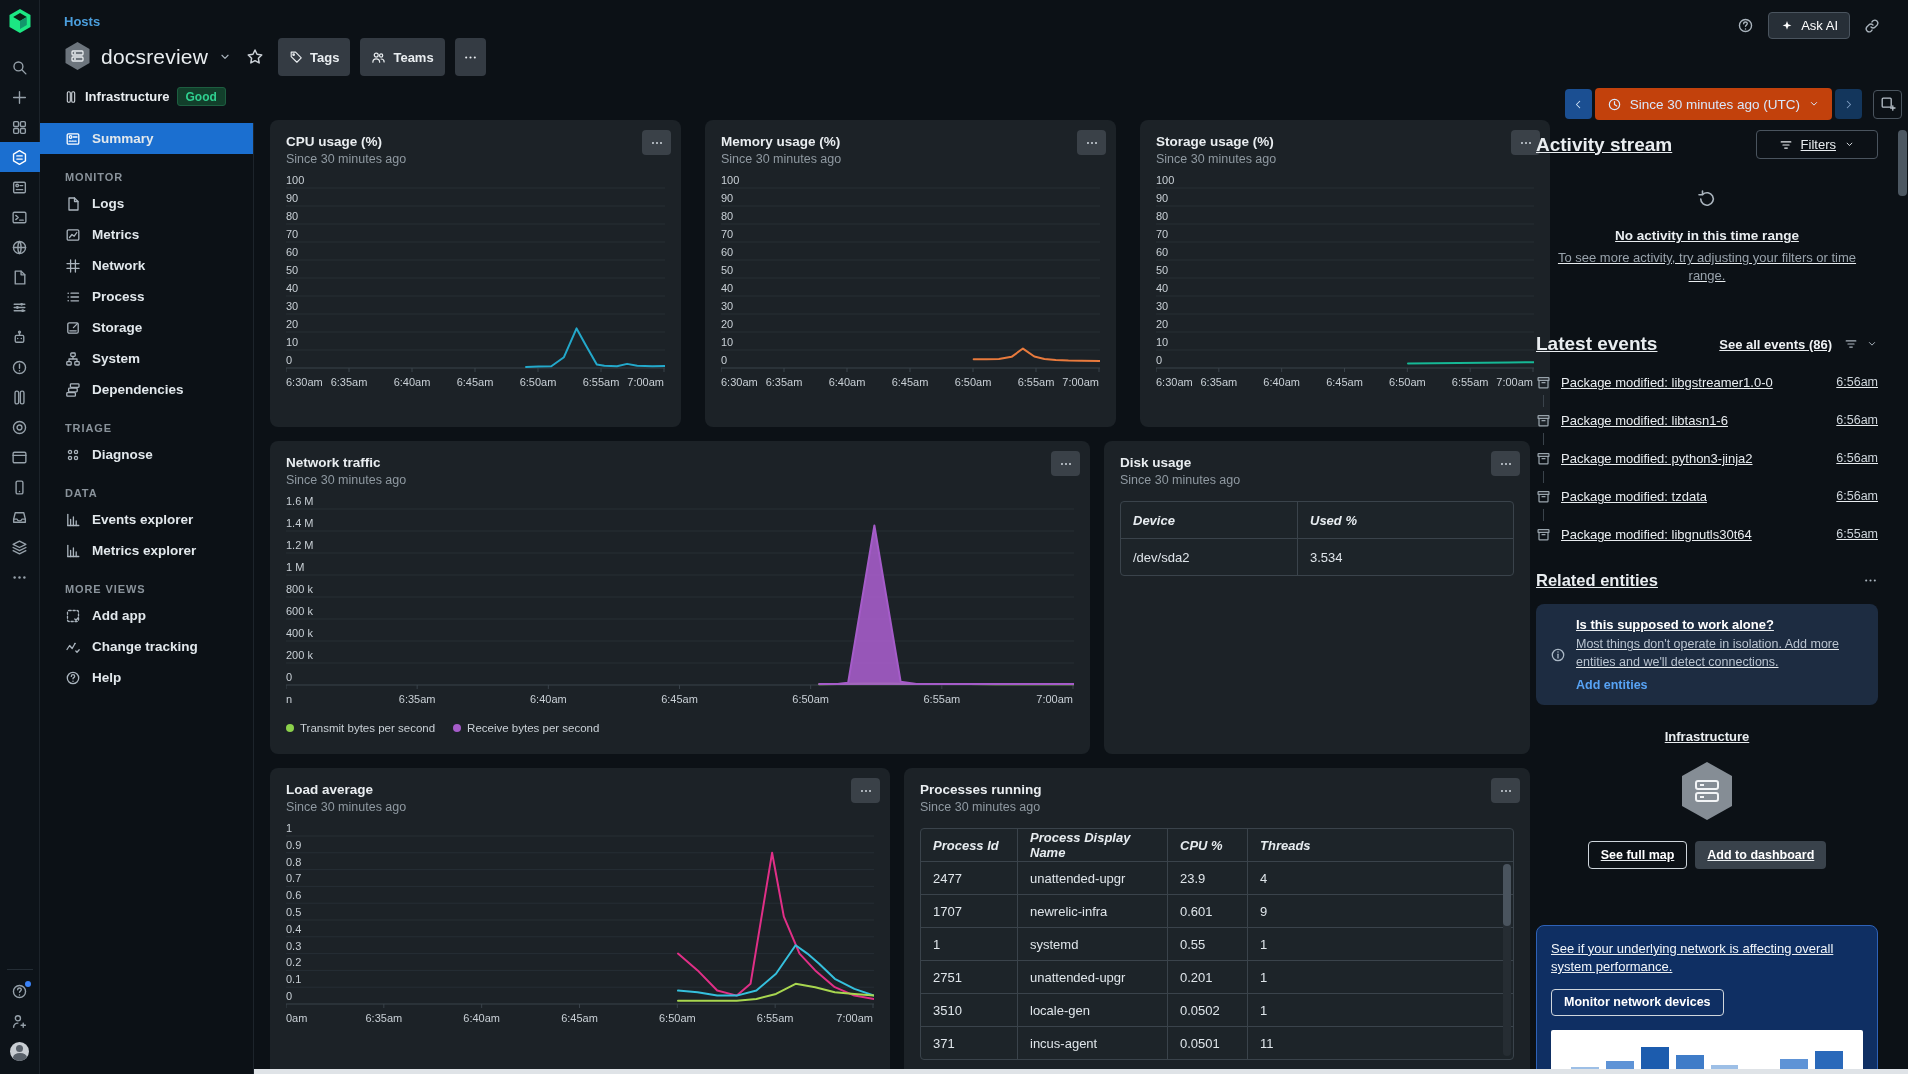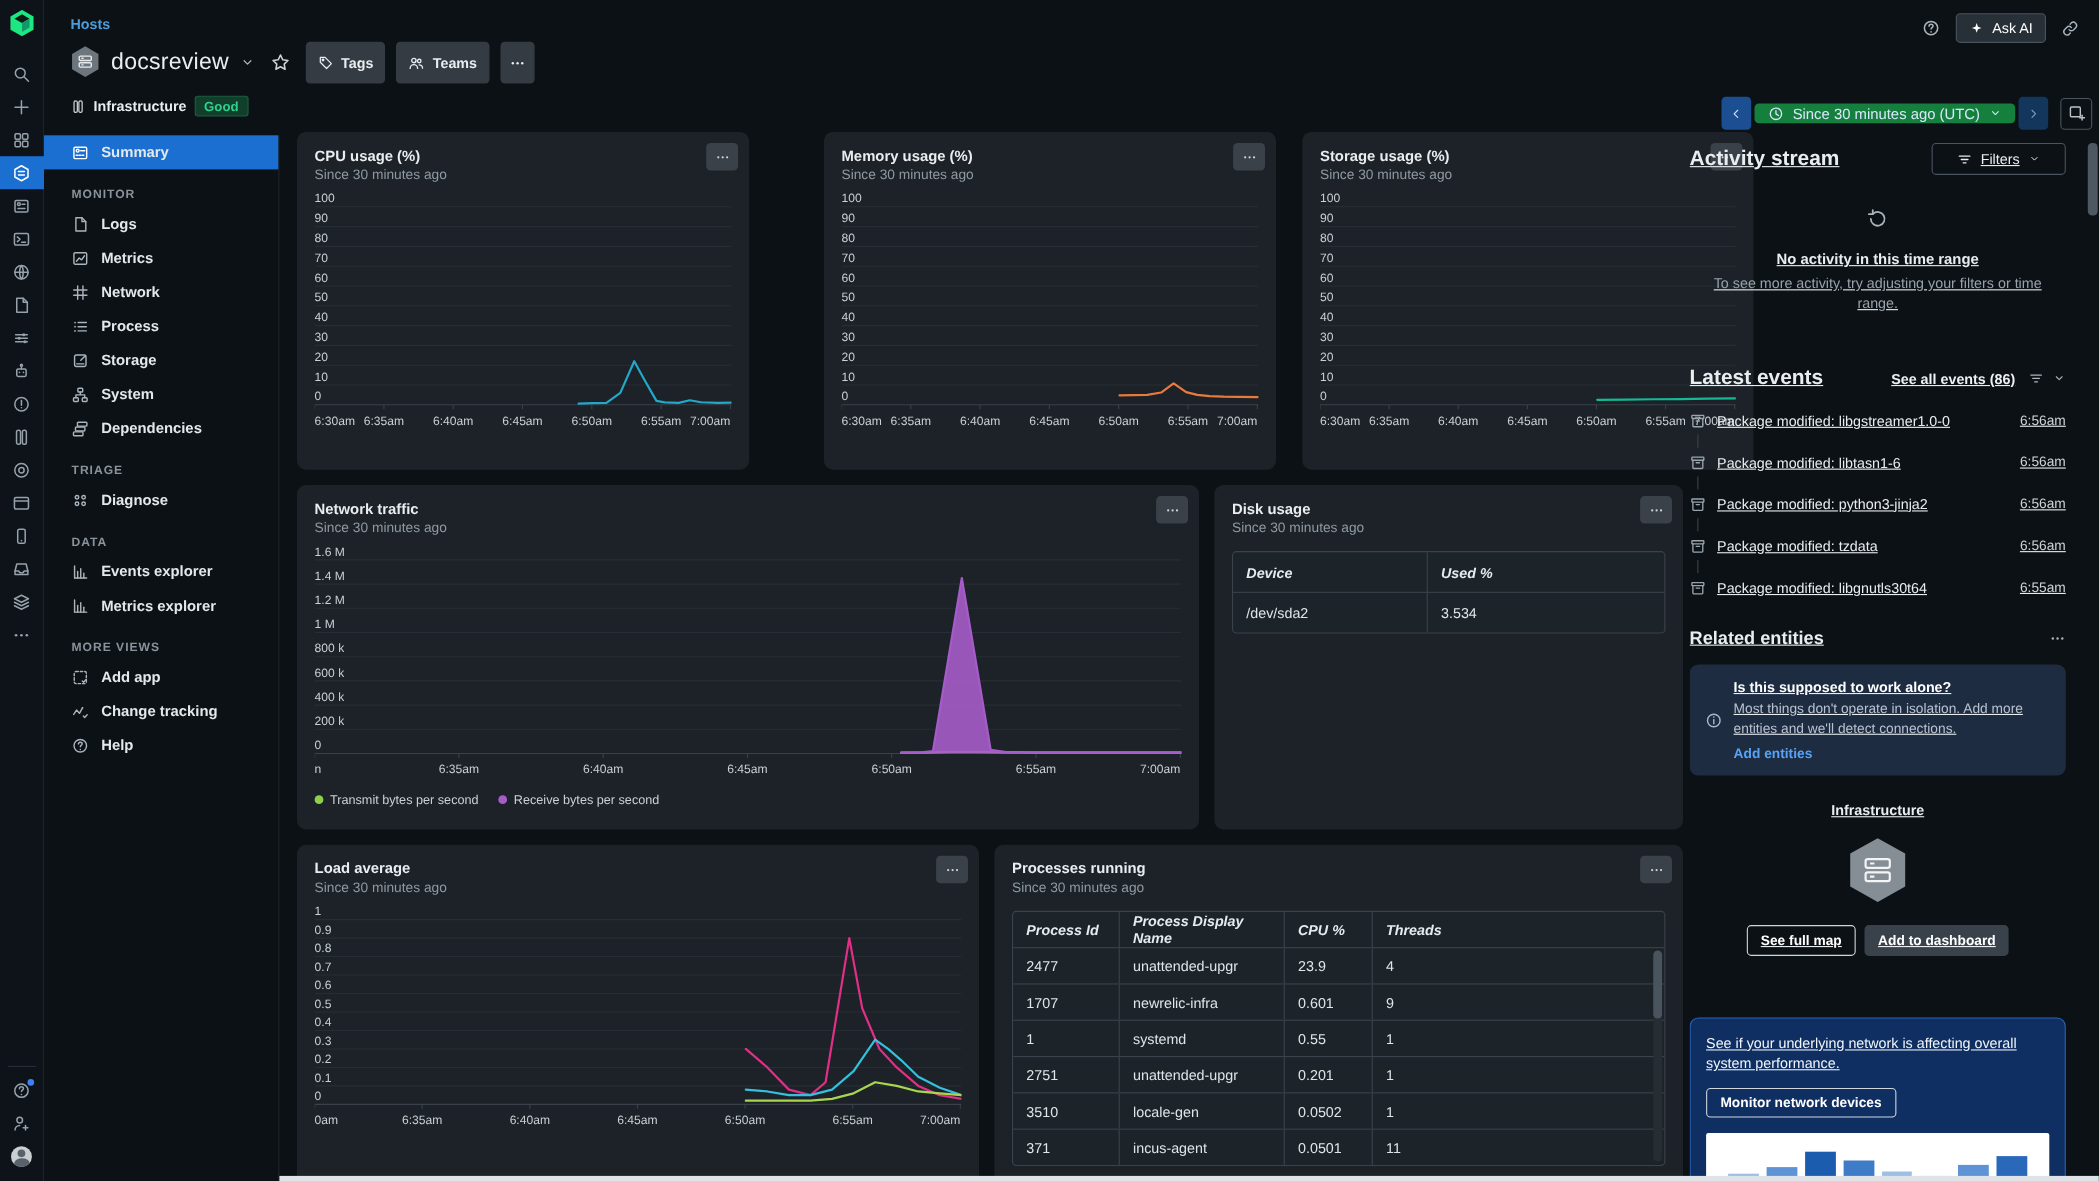--- a/index.html
+++ b/index.html
@@ -27,27 +27,27 @@
   .hdr .chev{color:#aab4bd;cursor:pointer;}
   .star{color:#cdd3d9;cursor:pointer;margin:0 4px;}
   .gbtn{background:#343b43;border:none;color:#e9edf0;height:38px;border-radius:4px;padding:0 11px;
     font-size:13px;font-weight:bold;display:flex;align-items:center;gap:7px;cursor:pointer;font-family:inherit;}
   .gbtn.sq{padding:0 8px;}
   .hdr-sub{display:flex;align-items:center;gap:7px;margin-top:11px;font-weight:bold;font-size:13px;}
   .hdr-sub .ic{color:#cdd3d9;}
   .badge-good{background:#123f2b;color:#2fd08f;border:1px solid #1d5e40;font-size:12px;font-weight:bold;
     padding:1.5px 8px;border-radius:3px;}
   
-  .topright{position:absolute;top:12px;right:16px;display:flex;align-items:center;gap:12px;z-index:6;}
+  .topright{position:absolute;top:12px;right:26px;display:flex;align-items:center;gap:12px;z-index:6;}
   .iconbtn{background:transparent;border:none;color:#aab4bd;cursor:pointer;padding:2px;display:flex;}
   .askai{background:#272f37;border:1px solid #4a545e;color:#fff;height:27px;border-radius:4px;padding:0 11px;
     font-size:13px;display:flex;align-items:center;gap:7px;cursor:pointer;font-family:inherit;}
   .timebar{position:absolute;top:88px;right:6px;display:flex;align-items:center;gap:3px;z-index:6;}
   .tb-prev{width:27px;height:30px;background:#1b4f92;border:none;border-radius:4px;color:#cfe0f5;cursor:pointer;display:flex;align-items:center;justify-content:center;}
-  .tb-main{height:18px;background:#15803d;border:none;border-radius:4px;color:#d9e7fb;cursor:pointer;
+  .tb-main{height:32px;background:#c2410c;border:none;border-radius:4px;color:#d9e7fb;cursor:pointer;
     display:flex;align-items:center;gap:8px;padding:0 12px;font-size:13.5px;font-family:inherit;}
   .tb-next{width:27px;height:30px;background:#13365c;border:none;border-radius:4px;color:#7d9cc0;cursor:pointer;display:flex;align-items:center;justify-content:center;}
   .tb-add{width:29px;height:29px;margin-left:8px;background:transparent;border:1px solid #4a545e;border-radius:4px;
     color:#b9c2cb;cursor:pointer;display:flex;align-items:center;justify-content:center;}
   
   .sidenav{position:absolute;left:40px;top:123px;bottom:0;width:214px;border-right:1px solid #1d242b;}
   .nav-item{height:31px;display:flex;align-items:center;gap:11px;padding-left:25px;font-size:13.5px;
     font-weight:bold;color:#e2e8ec;cursor:pointer;}
   .nav-item .ic{color:#aab4bd;}
   .nav-item.active{background:#1b6fd0;}
@@ -660,21 +660,21 @@
             <text x="189" y="212" text-anchor="middle">6:45am</text>
             <line x1="252" y1="194" x2="252" y2="198" stroke="#39424a"></line>
             <text x="252" y="212" text-anchor="middle">6:50am</text>
             <line x1="315" y1="194" x2="315" y2="198" stroke="#39424a"></line>
             <text x="315" y="212" text-anchor="middle">6:55am</text>
             <line x1="378" y1="194" x2="378" y2="198" stroke="#39424a"></line>
             <text x="378" y="212" text-anchor="end">7:00am</text>
             <polyline points="240.03333333333333,192.92 252.66666666666666,192.56 265.3,192.2 277.93333333333334,183.2 290.56666666666666,154.4 299.40999999999997,170.6 310.78000000000003,190.4 318.36,191.84 330.99333333333334,192.2 341.1,189.85999999999999 351.20666666666665,191.66 366.3666666666667,192.2 379,192.02" fill="none" stroke="#23a8ca" stroke-width="2" stroke-linejoin="round" stroke-linecap="round"></polyline>
           </svg></div>
     </section>
-    <section class="card" style="flex:1;margin-left:44px;">
+    <section class="card" style="flex:1;">
       <button class="card-more">
           <span class="ic">
             <svg viewBox="0 0 16 16" width="14" height="14" fill="none" stroke="currentColor" stroke-width="1.3" stroke-linecap="round" stroke-linejoin="round">
               <circle cx="3.4" cy="8" r="1.15" fill="currentColor" stroke="none"></circle>
               <circle cx="8" cy="8" r="1.15" fill="currentColor" stroke="none"></circle>
               <circle cx="12.6" cy="8" r="1.15" fill="currentColor" stroke="none"></circle>
             </svg>
           </span>
         </button>
       <h2>Memory usage (%)</h2>

